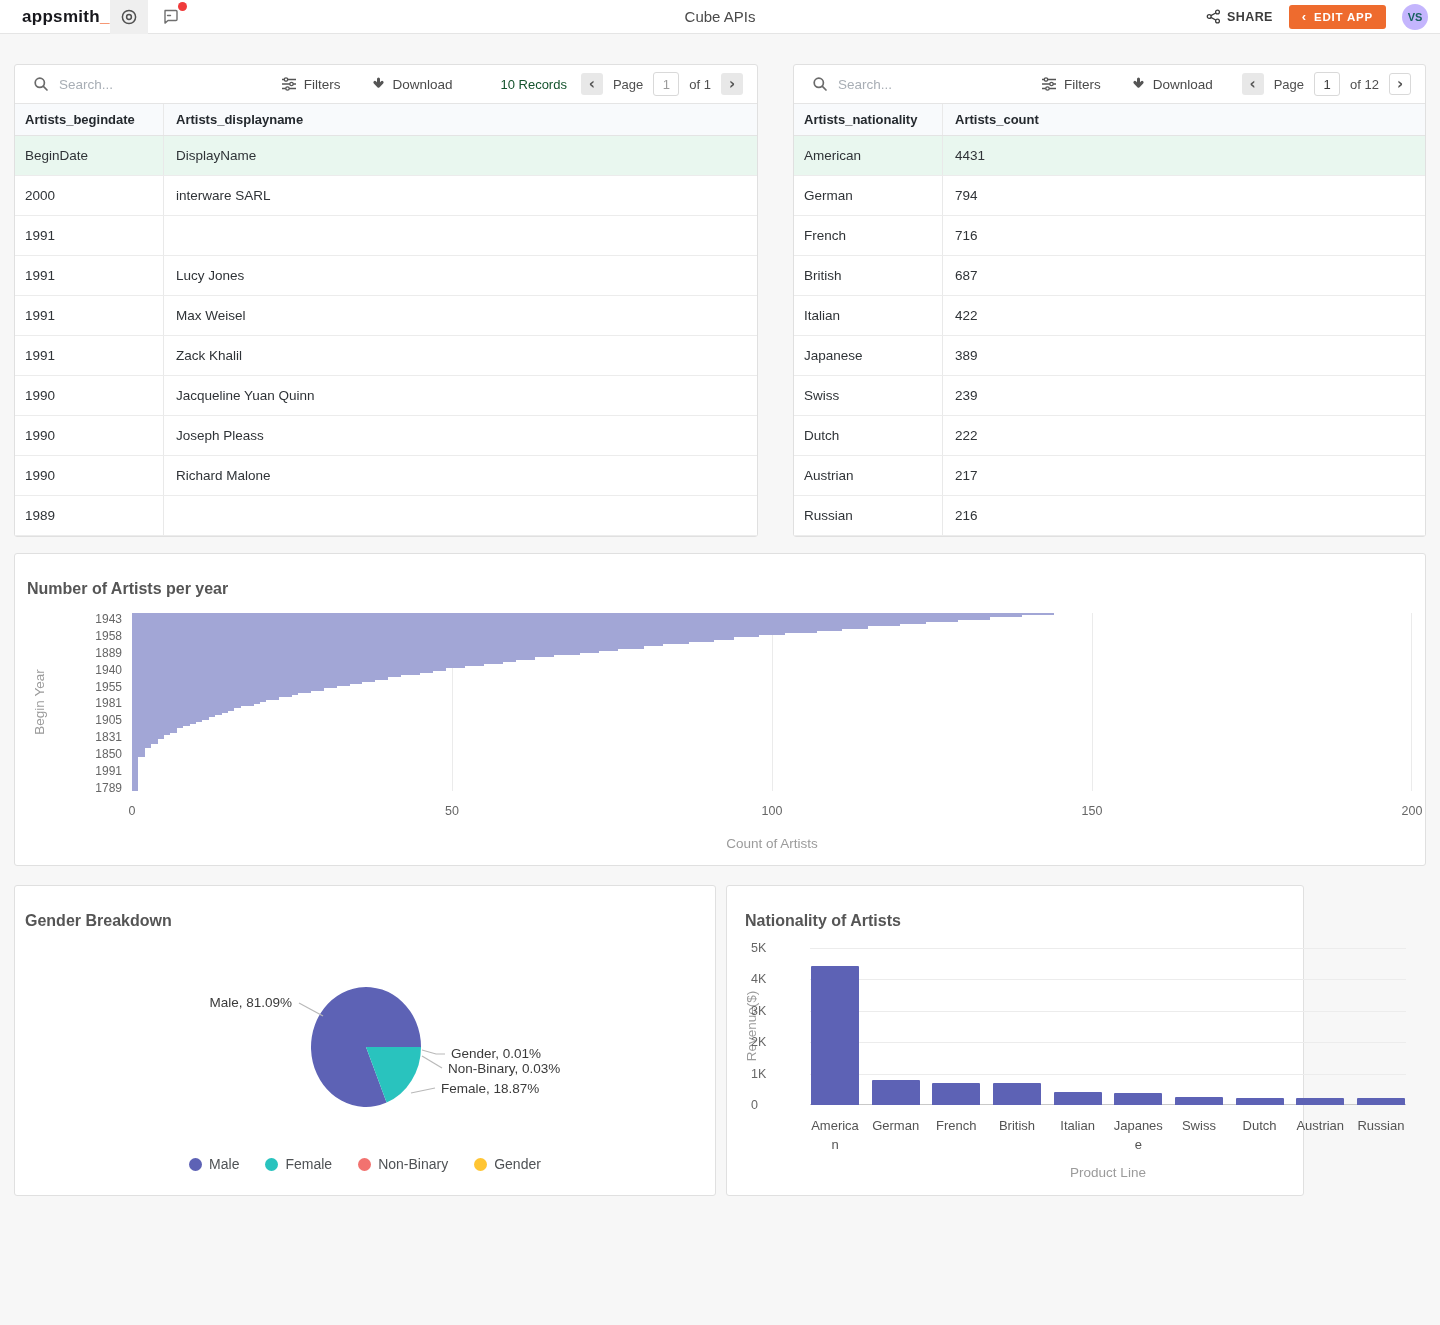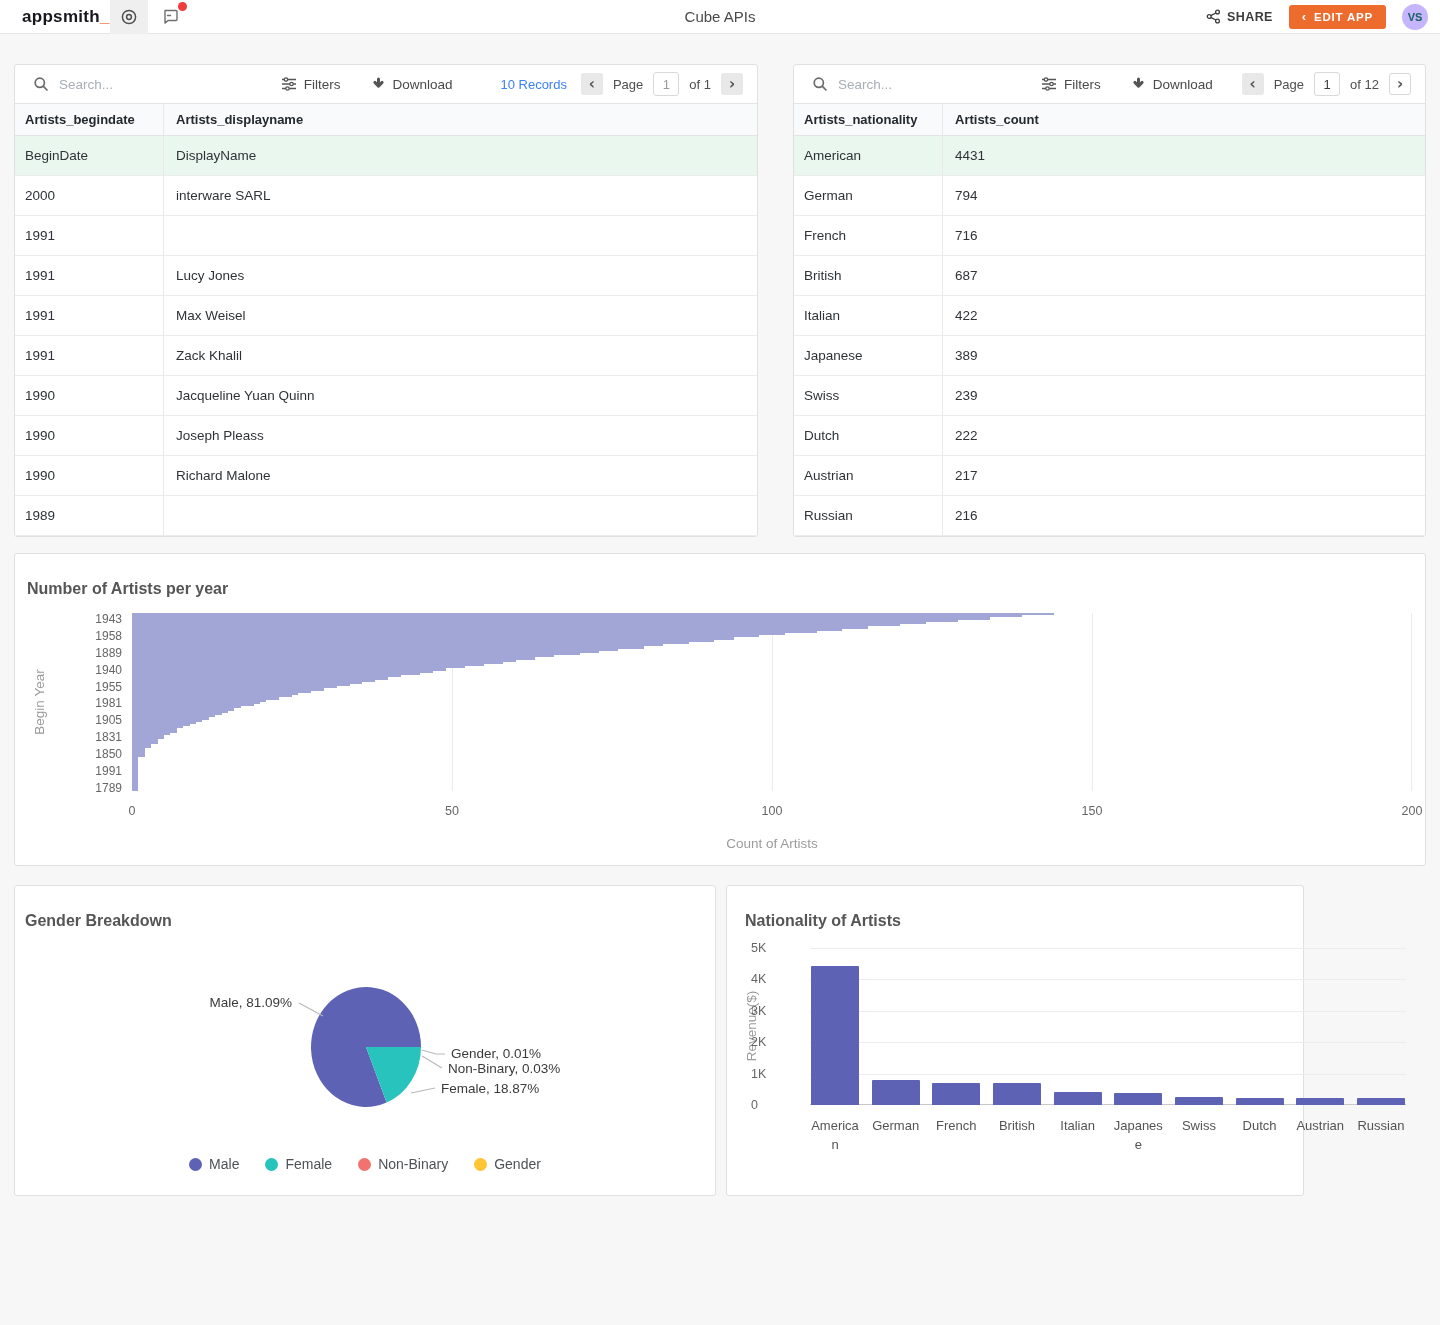--- a/index.html
+++ b/index.html
@@ -40,21 +40,21 @@
   
   .tbl-toolbar { height:39px; display:flex; align-items:center; padding:0 14px 0 18px;
                  border-bottom:1px solid #e5e5e5; }
   .search-box { display:flex; align-items:center; gap:10px; width:200px; }
   .search-box input { border:none; outline:none; font-size:13.5px; color:#444; width:130px;
                       font-family:"Liberation Sans", sans-serif; background:transparent; }
   .search-box input::placeholder { color:#a8aeb5; }
   .tool-group { display:flex; align-items:center; gap:30px; margin:0 auto; }
   .tool-item { display:flex; align-items:center; gap:7px; font-size:13.5px; color:#4a4a4a; cursor:pointer; }
   .pager-zone { display:flex; align-items:center; gap:10px; }
-  .records { font-size:13px; color:#3b82f6; margin-right:4px; }
+  .records { font-size:13px; color:#14532d; margin-right:4px; }
   .pg-btn { width:22px; height:22px; border-radius:3px; background:#e8e8e8; border:none;
             display:flex; align-items:center; justify-content:center; font-size:15px;
             font-weight:700; color:#555; cursor:pointer; line-height:1;
             font-family:"DejaVu Sans", sans-serif; }
   .pg-btn.outline { background:#fff; border:1px solid #d9d9d9; }
   .pg-label { font-size:13px; color:#4f4f4f; }
   .pg-input { width:26px; height:24px; border:1px solid #d9d9d9; border-radius:3px;
               text-align:center; font-size:13px; font-family:"Liberation Sans", sans-serif; }
   .pg-input.dim { color:#9b9b9b; }
   .pg-input.strong { color:#3b3b3b; }
@@ -539,15 +539,16 @@
         <div class="nat-label">German</div>
         <div class="nat-label">French</div>
         <div class="nat-label">British</div>
         <div class="nat-label">Italian</div>
         <div class="nat-label">Japanese</div>
         <div class="nat-label">Swiss</div>
         <div class="nat-label">Dutch</div>
         <div class="nat-label">Austrian</div>
         <div class="nat-label">Russian</div>
       </div>
+    <div class="axis-name" style="left:83px; width:596px; text-align:center; top:279px;">Product Line</div>
   </div>
 
 </div>
 
 </body></html>

